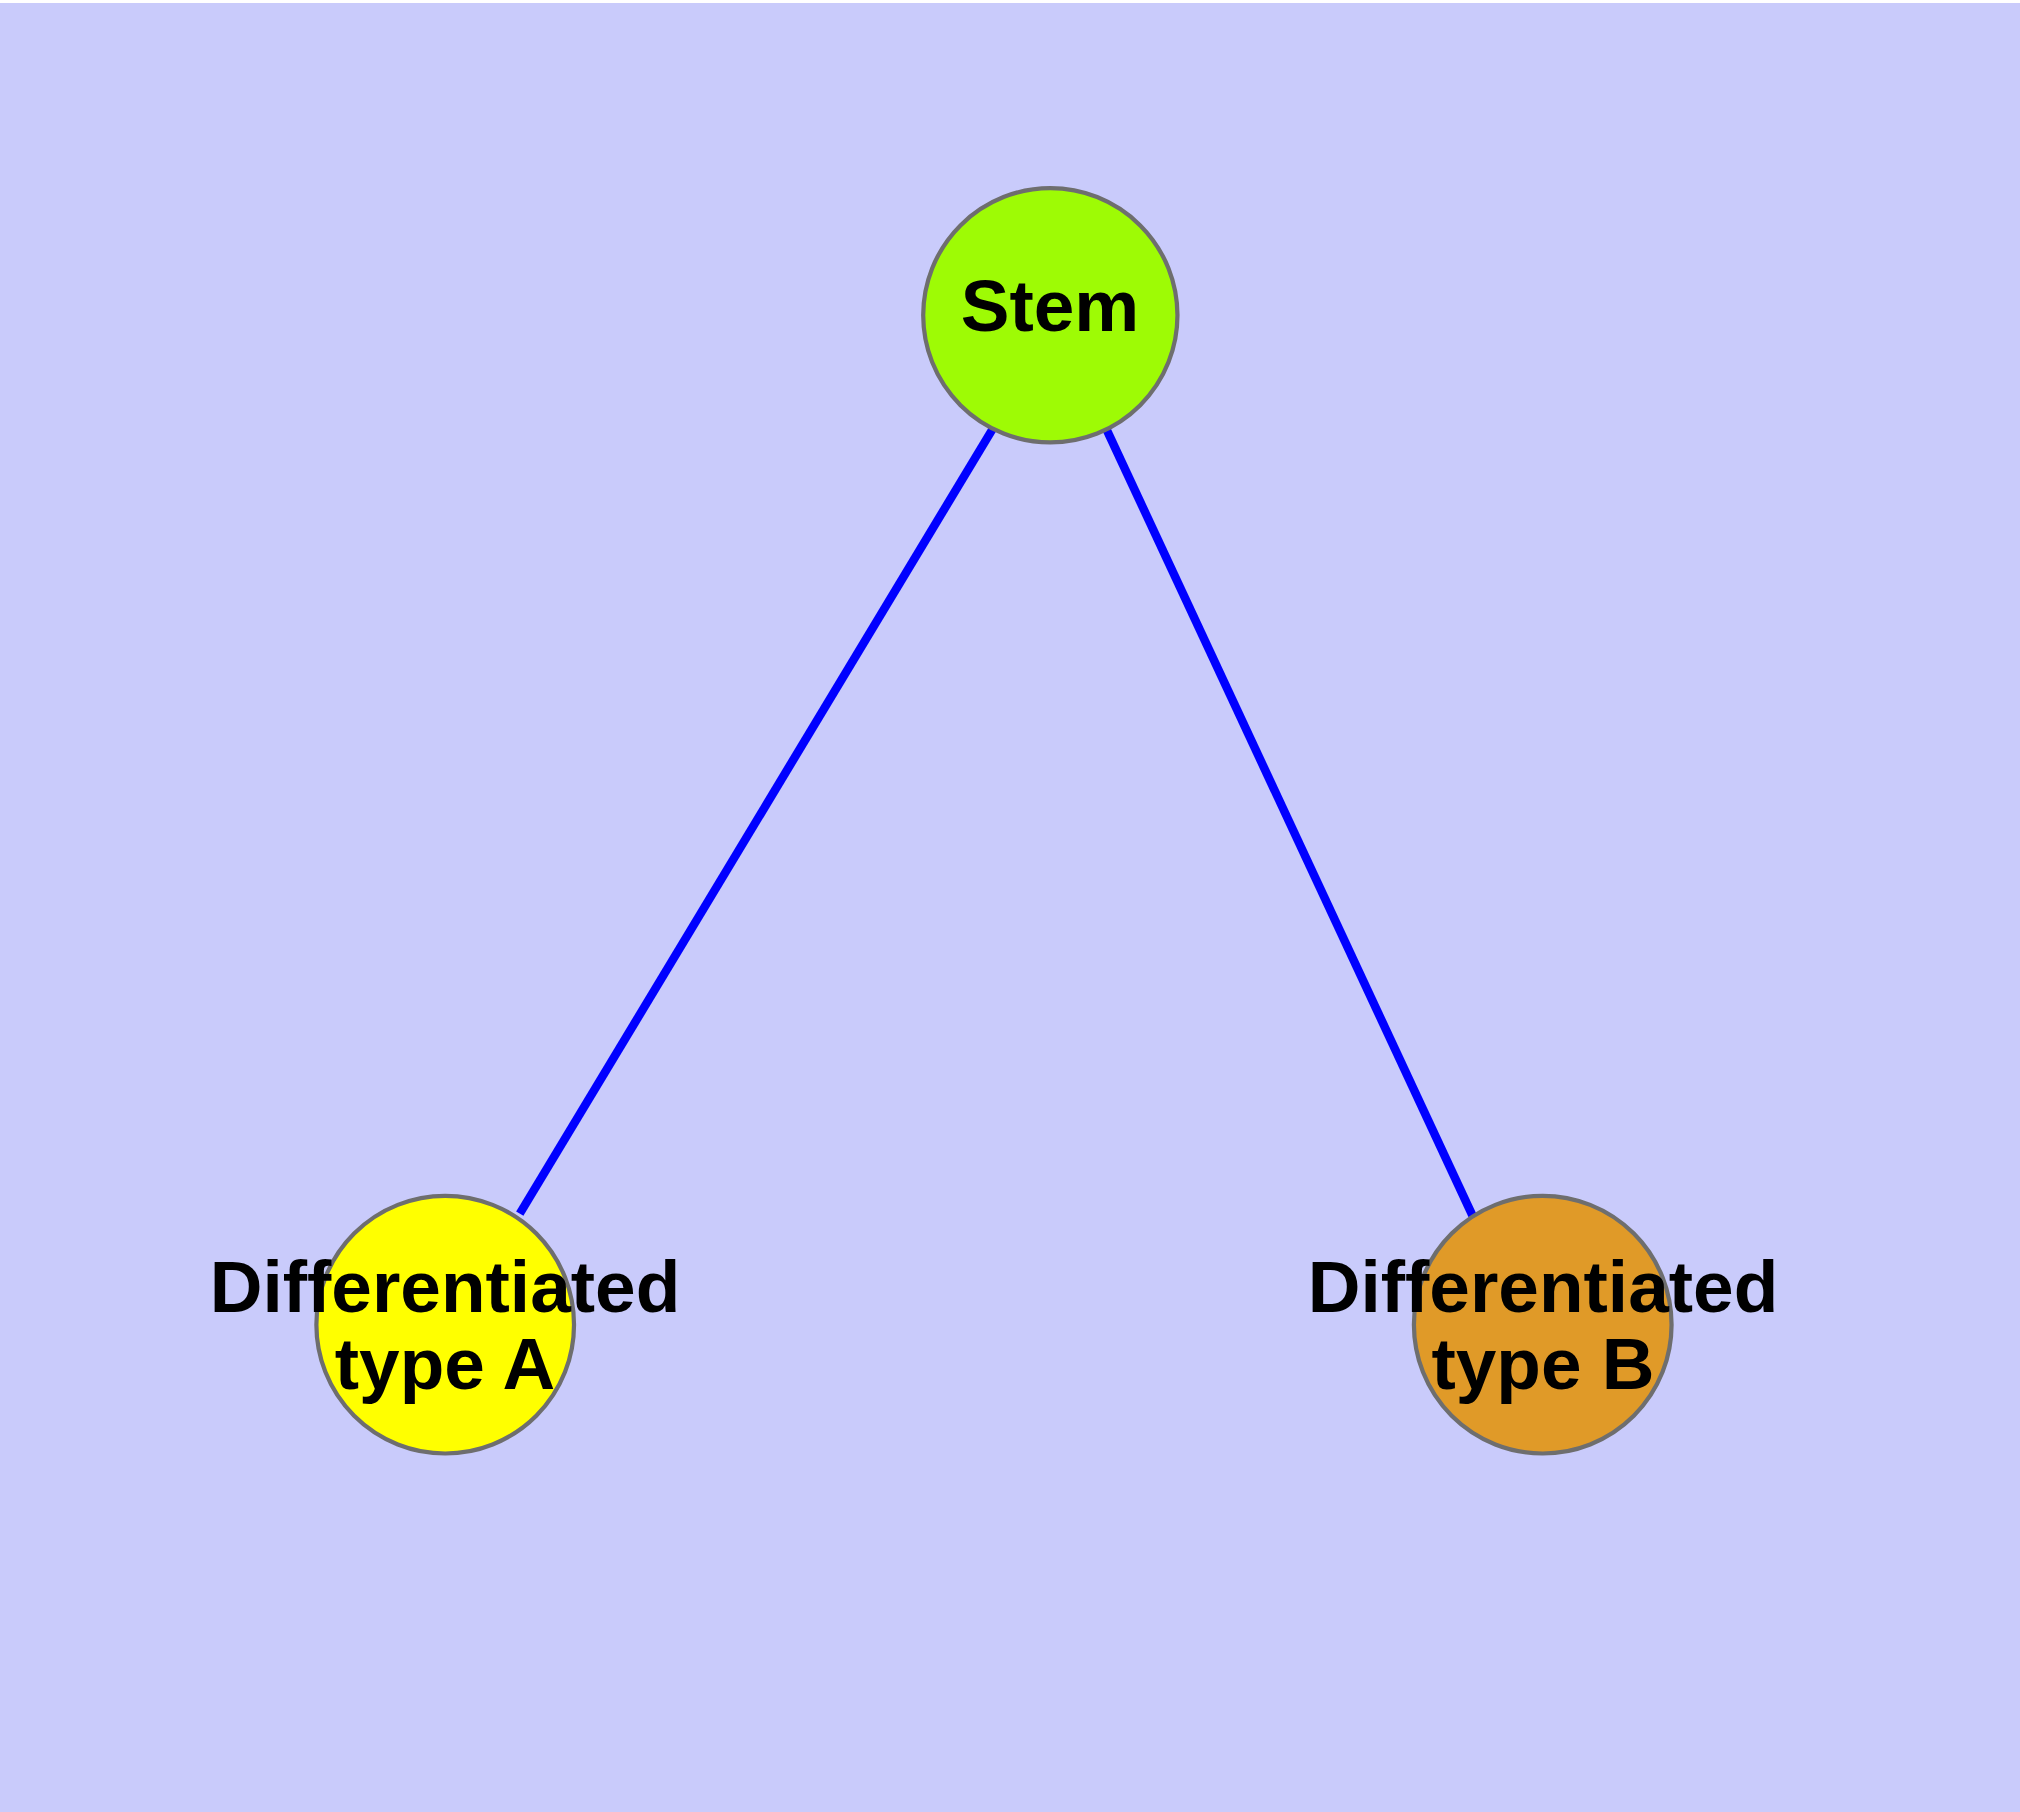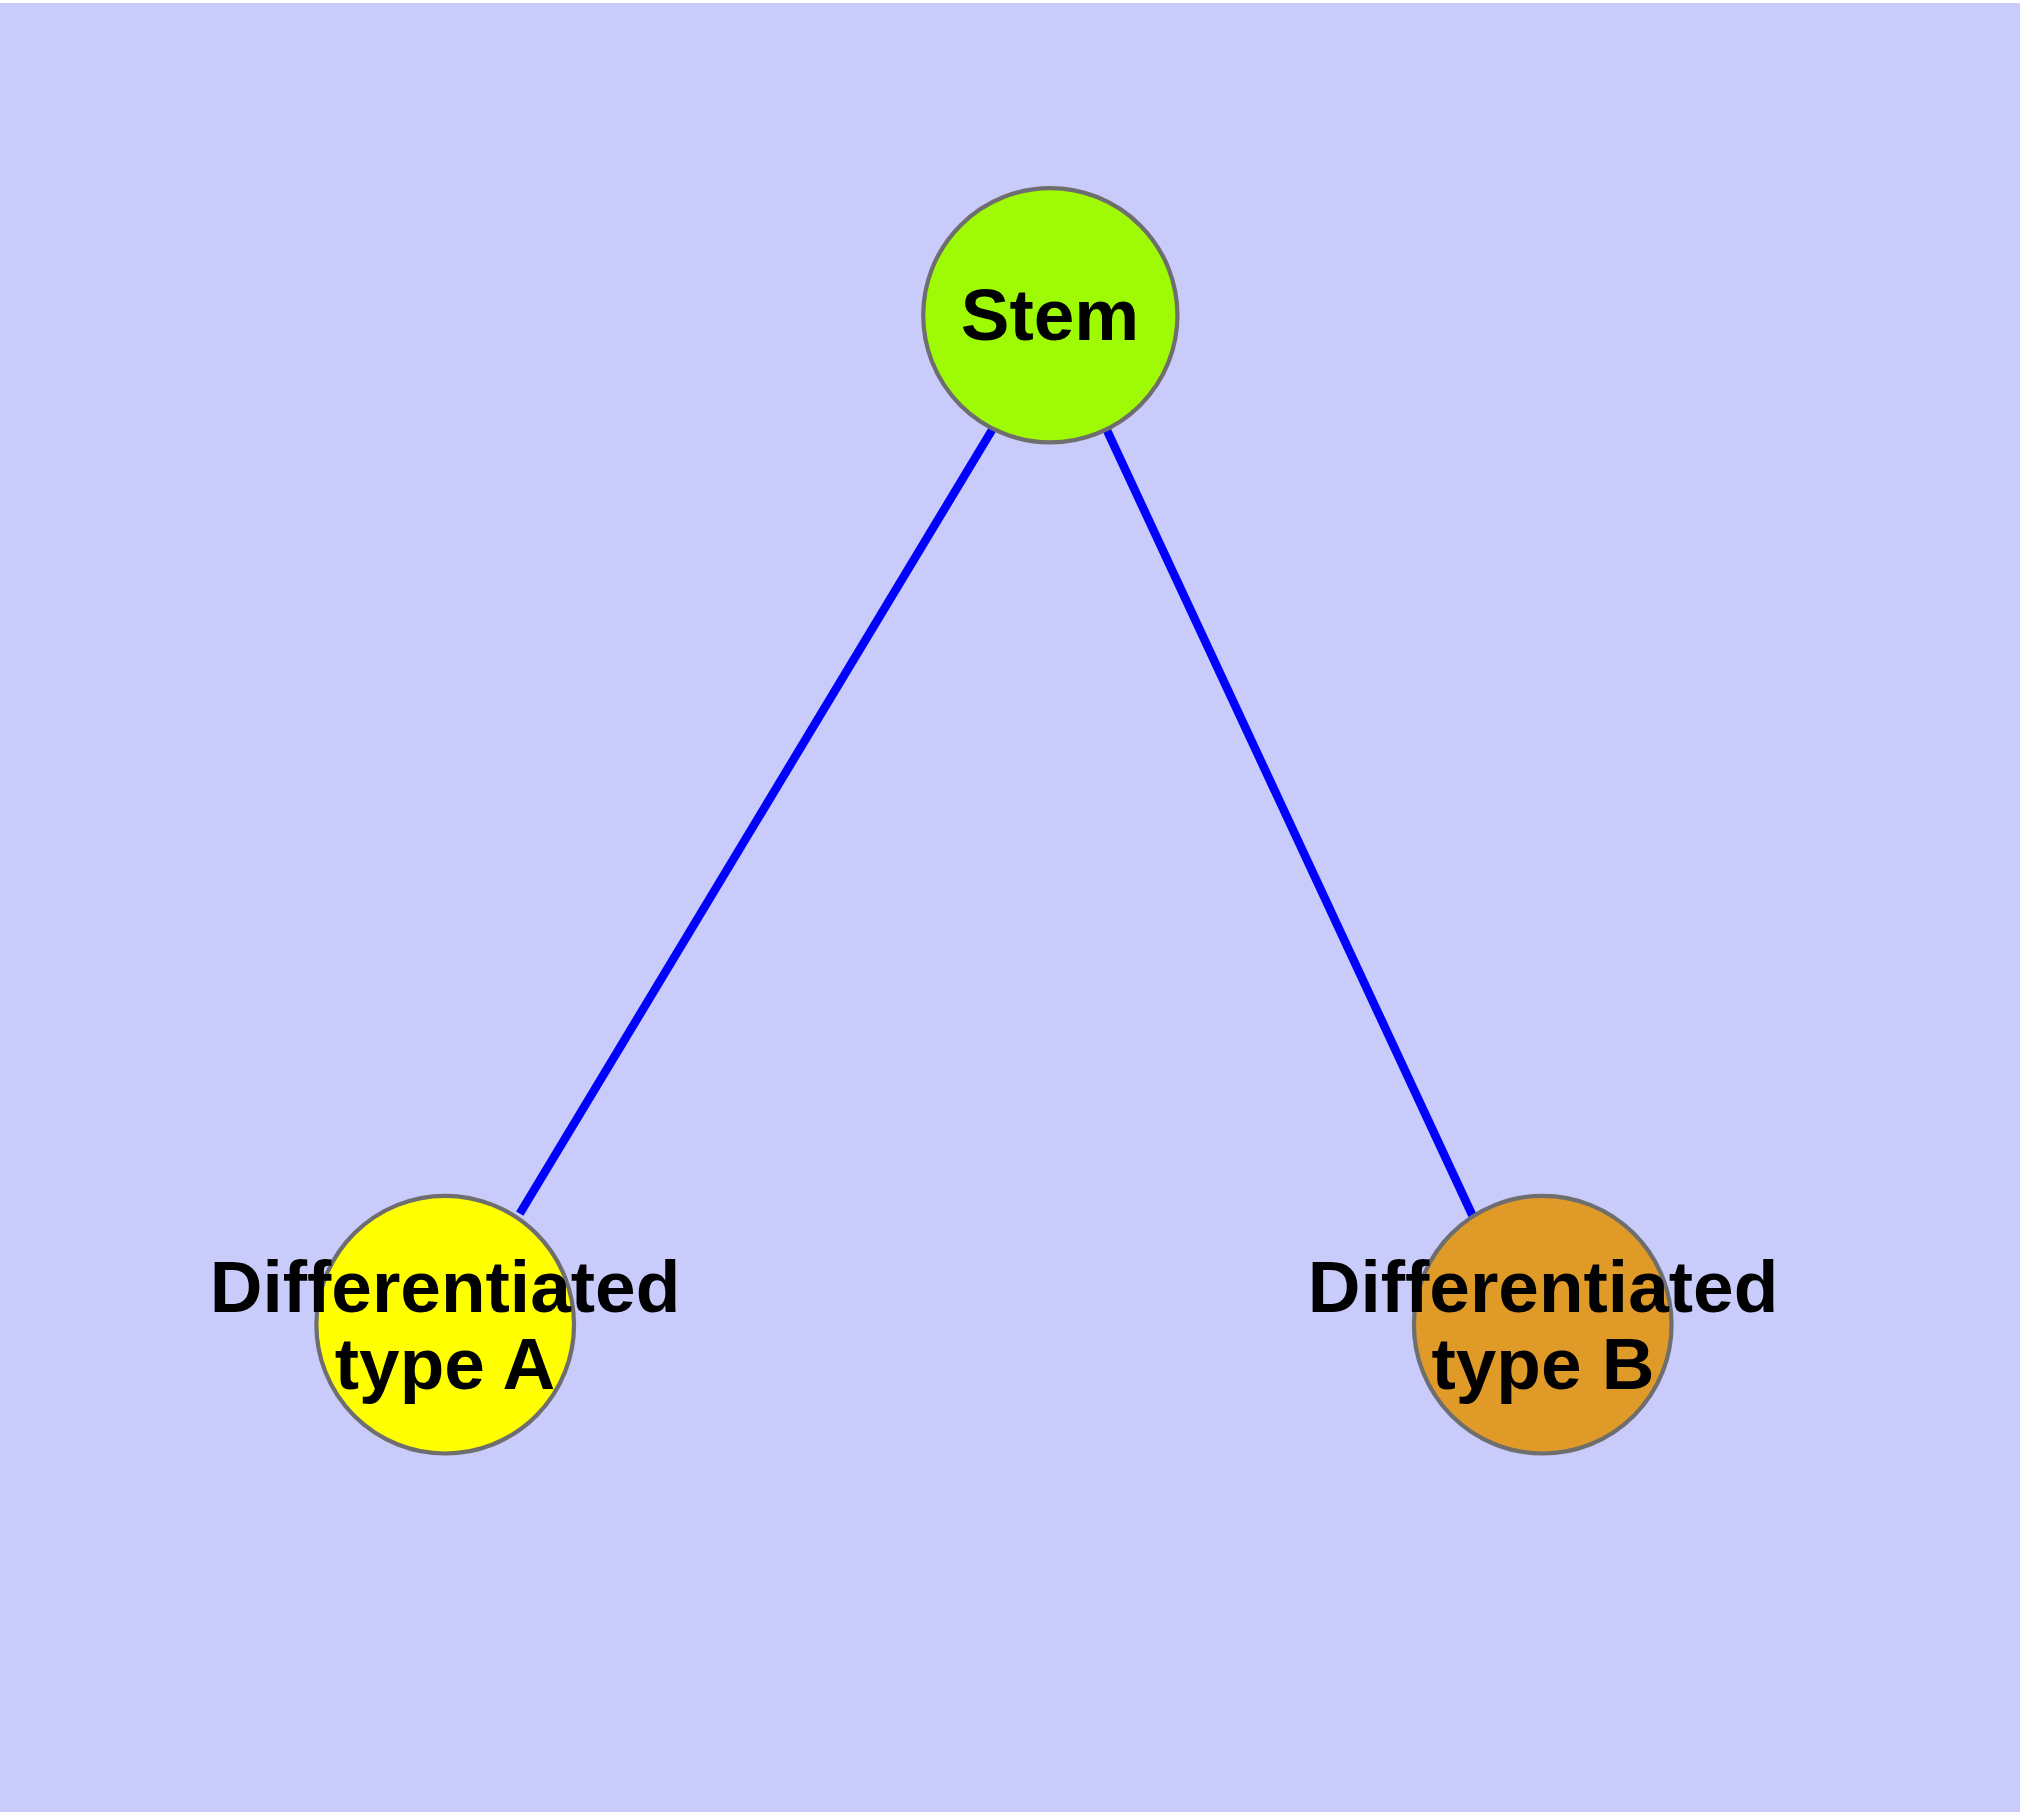--- a/index.html
+++ b/index.html
@@ -57,20 +57,20 @@
         <line x1="1171" y1="506" x2="613" y2="1432" stroke="#0000ff" stroke-width="10" stroke-linecap="butt"></line>
         <line x1="1305" y1="506" x2="1737" y2="1434" stroke="#0000ff" stroke-width="10" stroke-linecap="butt"></line>
       </g>
     <g id="nodes-layer">
         <circle cx="1239" cy="372" r="150" fill="#9efb05" stroke="#6e6e6e" stroke-width="5"></circle>
         <circle cx="525" cy="1563" r="152" fill="#ffff00" stroke="#6e6e6e" stroke-width="5"></circle>
         <circle cx="1820" cy="1563" r="152" fill="#e09a28" stroke="#6e6e6e" stroke-width="5"></circle>
       </g>
   </svg>
 
-  <div class="node-label big" id="label-stem" style="left: 1050px; top: 315px;">Stem</div>
+  <div class="node-label big" id="label-stem" style="left: 1050px; top: 306px;">Stem</div>
   <div class="node-label big" id="label-diff-a" style="left: 445px; top: 1325px;">Differentiated
 type A</div>
   <div class="node-label big" id="label-diff-b" style="left: 1543px; top: 1325px;">Differentiated
 type B</div>
 
 </div>
 
 
 </body></html>

